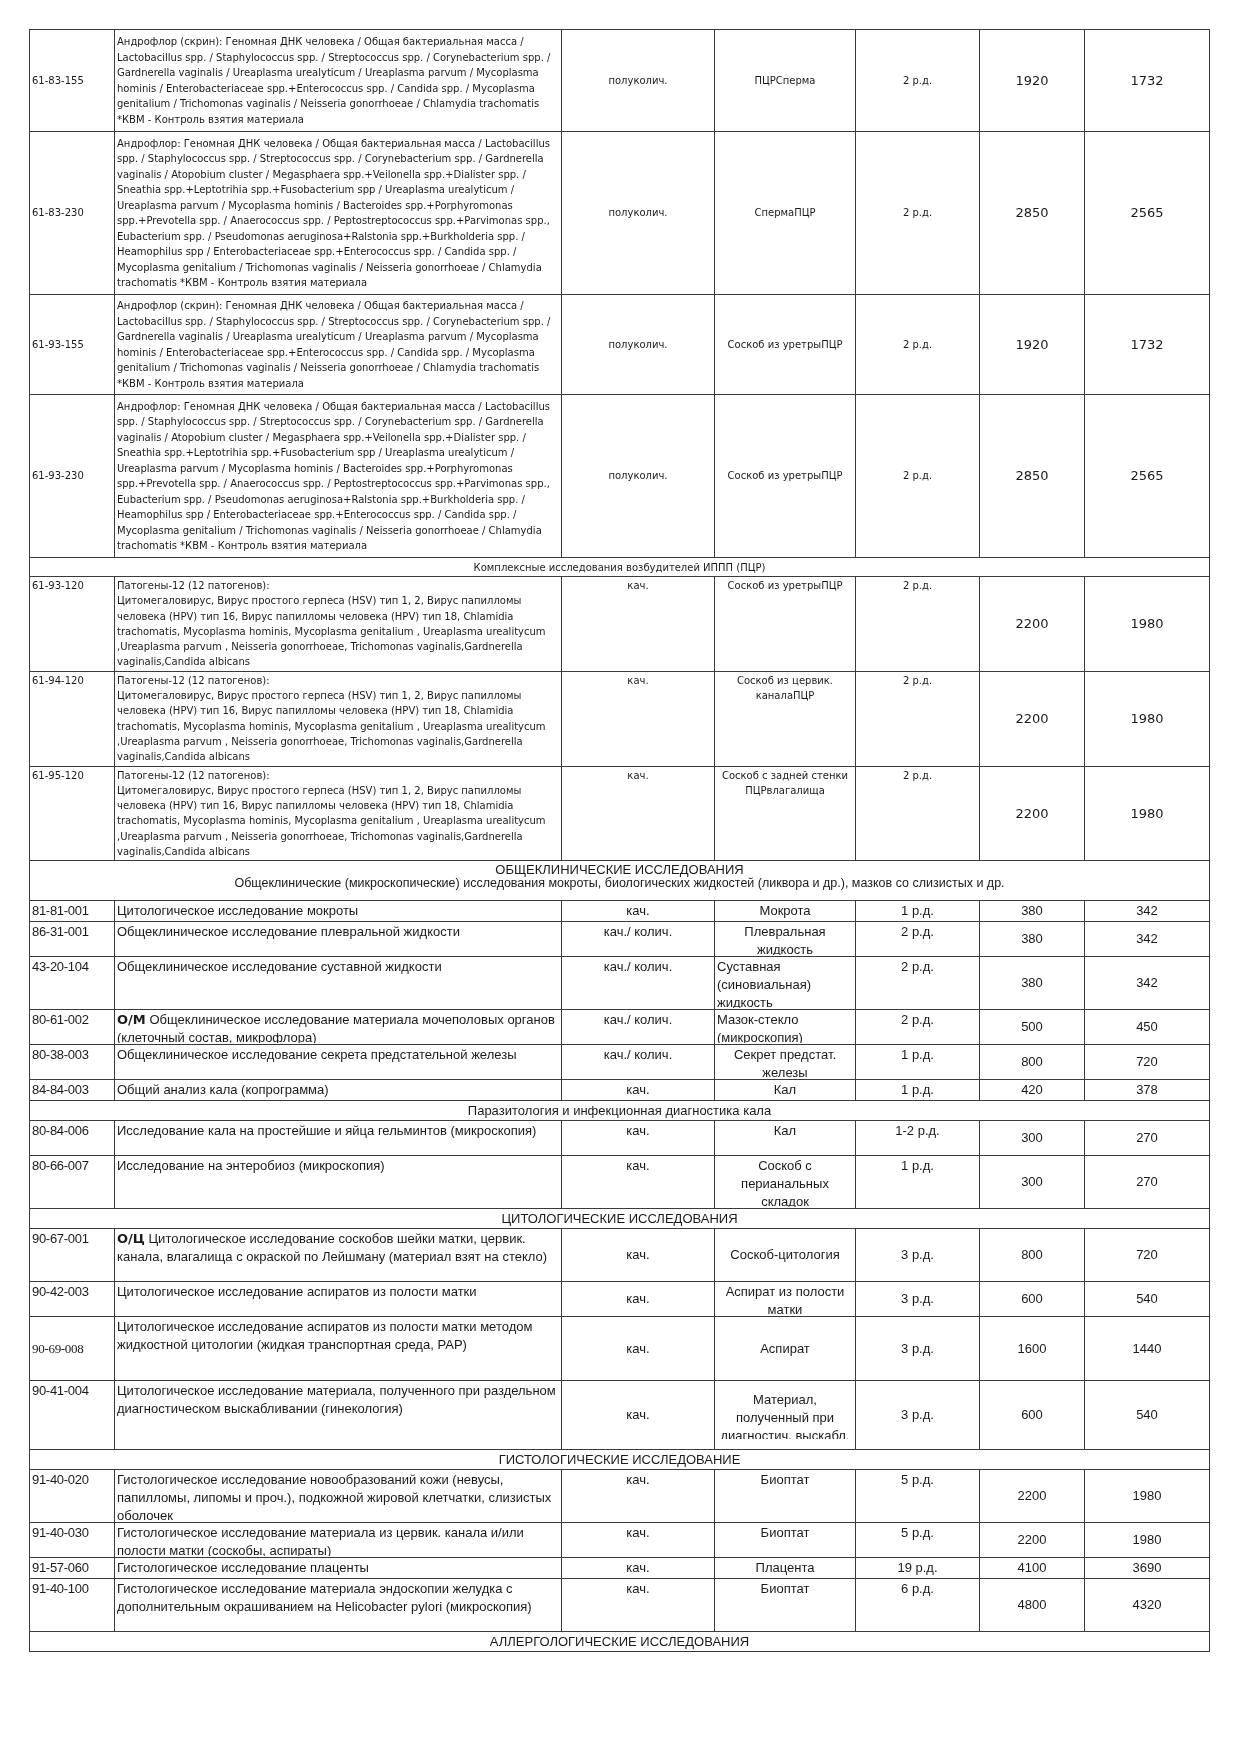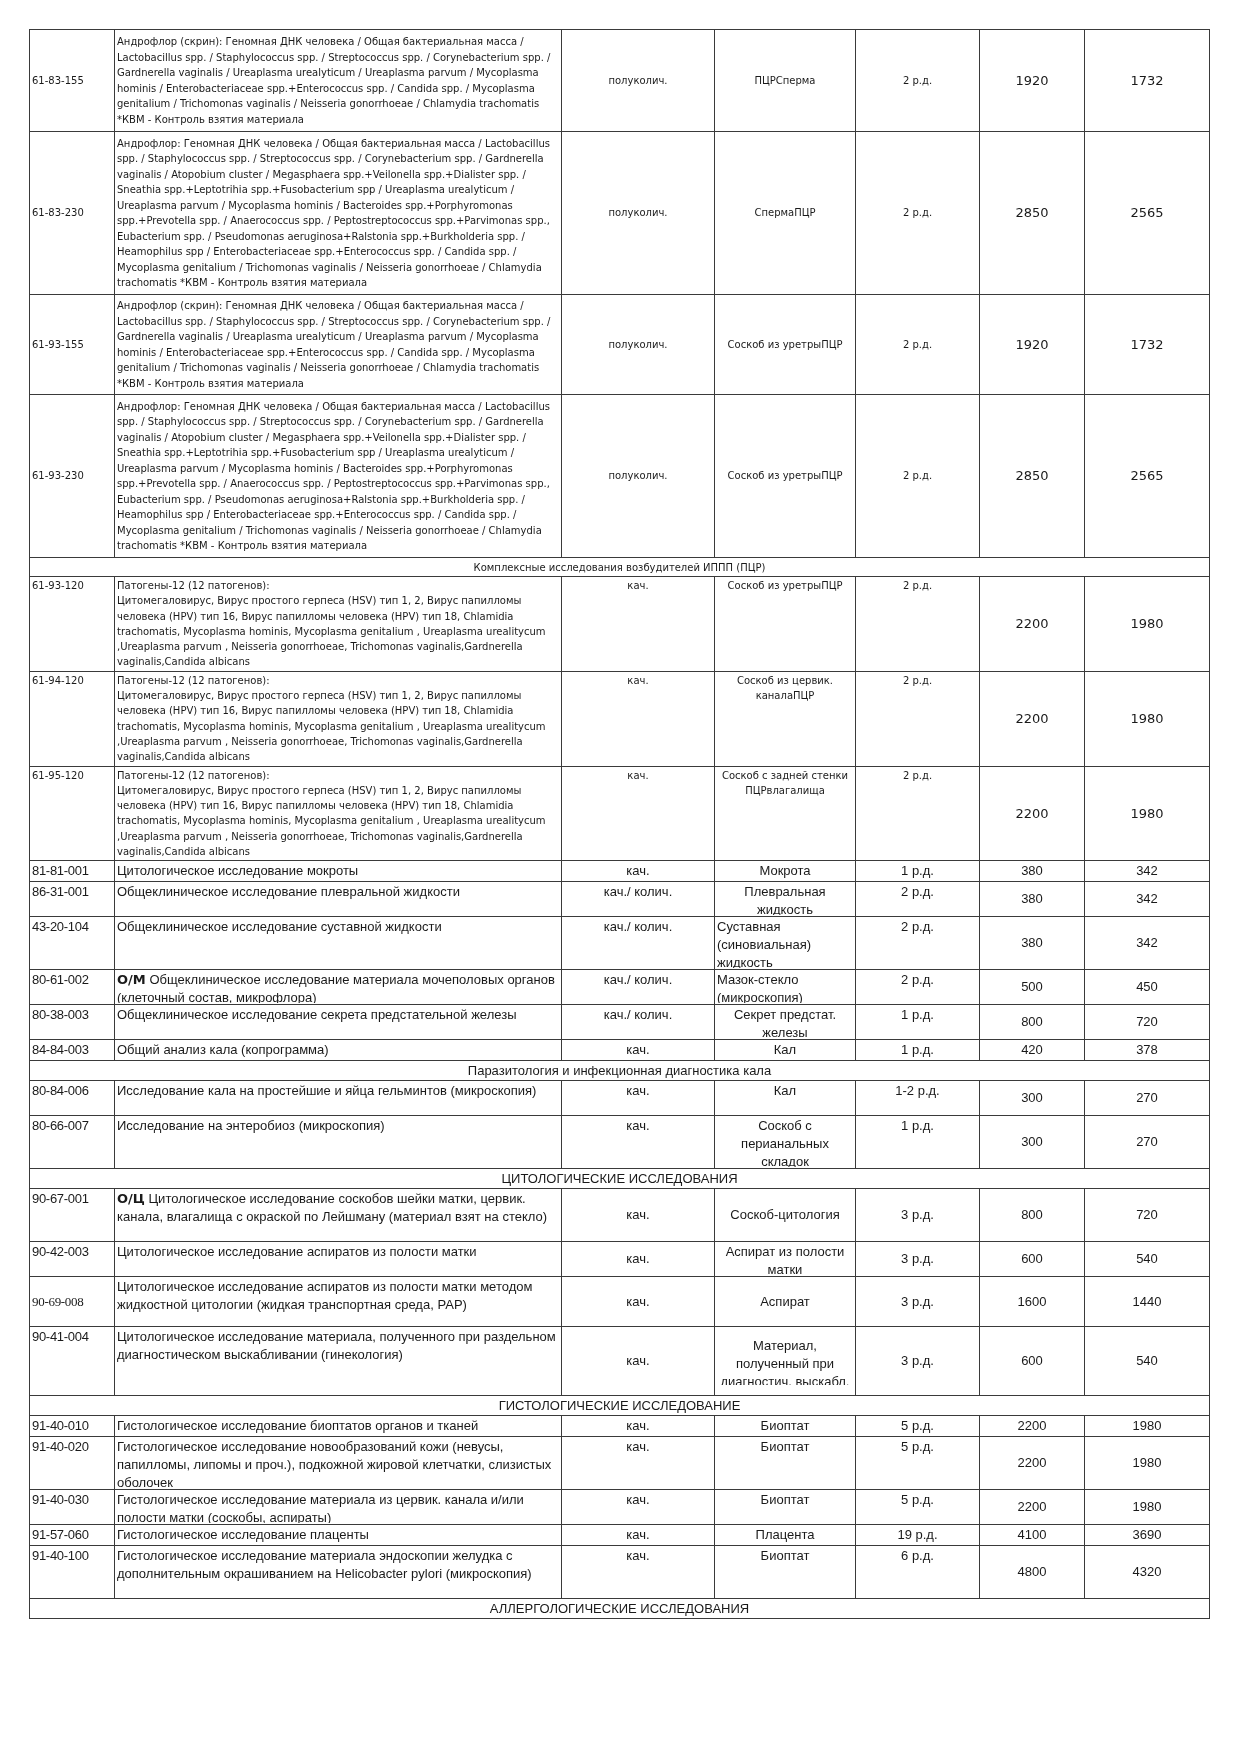--- a/index.html
+++ b/index.html
@@ -127,20 +127,26 @@
             <div>Патогены-12 (12 патогенов):</div>
             <div>Цитомегаловирус, Вирус простого герпеса (HSV) тип 1, 2, Вирус папилломы человека (HPV) тип 16,  Вирус папилломы человека (HPV) тип 18, Chlamidia trachomatis, Mycoplasma hominis, Mycoplasma genitalium , Ureaplasma urealitycum ,Ureaplasma parvum , Neisseria gonorrhoeae, Trichomonas vaginalis,Gardnerella vaginalis,Candida albicans</div>
           </td>
       <td class="c">кач.</td>
       <td class="c">Соскоб с задней стенки ПЦРвлагалища</td>
       <td class="c">2 р.д.</td>
       <td class="price">2200</td>
       <td class="price">1980</td>
     </tr>
 
+    <tr style="height:39px">
+      <td colspan="7" class="section" style="vertical-align:top; line-height:15px;">
+        <div>ОБЩЕКЛИНИЧЕСКИЕ ИССЛЕДОВАНИЯ</div>
+        <div class="sub-clip">Общеклинические (микроскопические) исследования мокроты, биологических жидкостей (ликвора и др.), мазков со слизистых и др.</div>
+      </td>
+    </tr>
     <tr class="lab" style="height:20px">
       <td class="code">81-81-001</td>
       <td class="desc">Цитологическое исследование мокроты</td>
       <td class="c">кач.</td>
       <td class="c">Мокрота</td>
       <td class="c">1 р.д.</td>
       <td class="price">380</td>
       <td class="price">342</td>
     </tr>
     <tr class="lab" style="height:34px">
@@ -248,21 +254,21 @@
       <td class="cm">
             <div class="clipbox" style="height:32px">Аспират из полости матки</div>
           </td>
       <td class="cm">3 р.д.</td>
       <td class="price">600</td>
       <td class="price">540</td>
     </tr>
     <tr class="lab" style="height:49px">
       <td class="code" style="vertical-align:middle; font-family:'Liberation Serif', serif;">90-69-008</td>
       <td class="desc">
-            <div class="clipbox" style="height:47px">Цитологическое исследование аспиратов из полости матки методом жидкостной цитологии (жидкая транспортная среда, РАР)</div>
+            <div class="clipbox" style="height:61px">Цитологическое исследование аспиратов из полости матки методом жидкостной цитологии (жидкая транспортная среда, РАР)</div>
           </td>
       <td class="cm">кач.</td>
       <td class="cm">Аспират</td>
       <td class="cm">3 р.д.</td>
       <td class="price">1600</td>
       <td class="price">1440</td>
     </tr>
     <tr class="lab" style="height:69px">
       <td class="code">90-41-004</td>
       <td class="desc">Цитологическое исследование материала, полученного при раздельном диагностическом выскабливании (гинекология)</td>
@@ -271,29 +277,20 @@
             <div class="clipbox" style="height:48px">Материал, полученный при диагностич. выскабл.</div>
           </td>
       <td class="cm">3 р.д.</td>
       <td class="price">600</td>
       <td class="price">540</td>
     </tr>
 
     <tr style="height:20px">
       <td colspan="7" class="section">ГИСТОЛОГИЧЕСКИЕ ИССЛЕДОВАНИЕ</td>
     </tr>
-    <tr class="lab" style="height:20px">
-      <td class="code">91-40-010</td>
-      <td class="desc">Гистологическое исследование биоптатов органов и тканей</td>
-      <td class="c">кач.</td>
-      <td class="c">Биоптат</td>
-      <td class="c">5 р.д.</td>
-      <td class="price">2200</td>
-      <td class="price">1980</td>
-    </tr>
     <tr class="lab" style="height:52px">
       <td class="code">91-40-020</td>
       <td class="desc">
             <div class="clipbox" style="height:50px">Гистологическое исследование новообразований кожи (невусы, папилломы, липомы и проч.), подкожной жировой клетчатки, слизистых оболочек</div>
           </td>
       <td class="c">кач.</td>
       <td class="c">Биоптат</td>
       <td class="c">5 р.д.</td>
       <td class="price">2200</td>
       <td class="price">1980</td>

